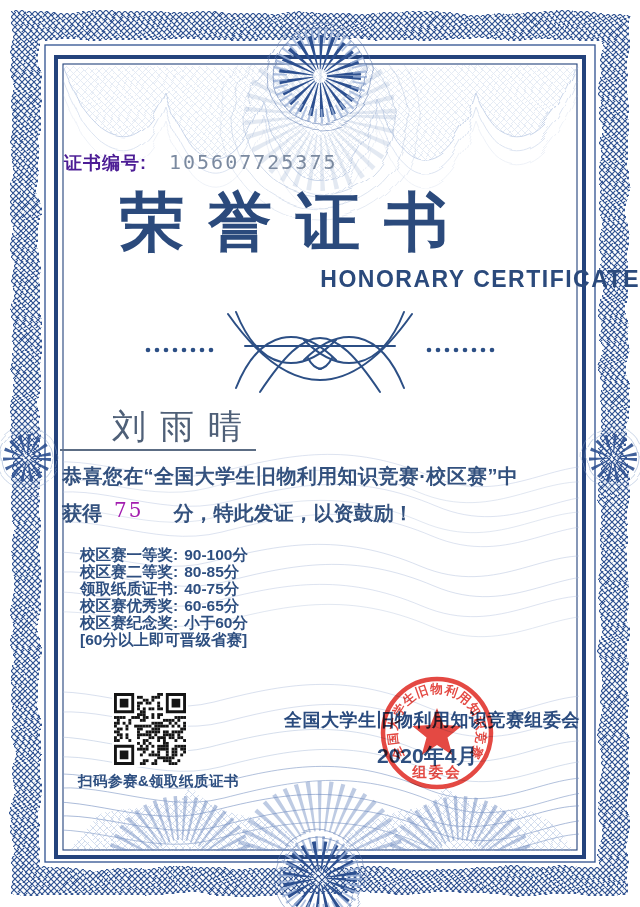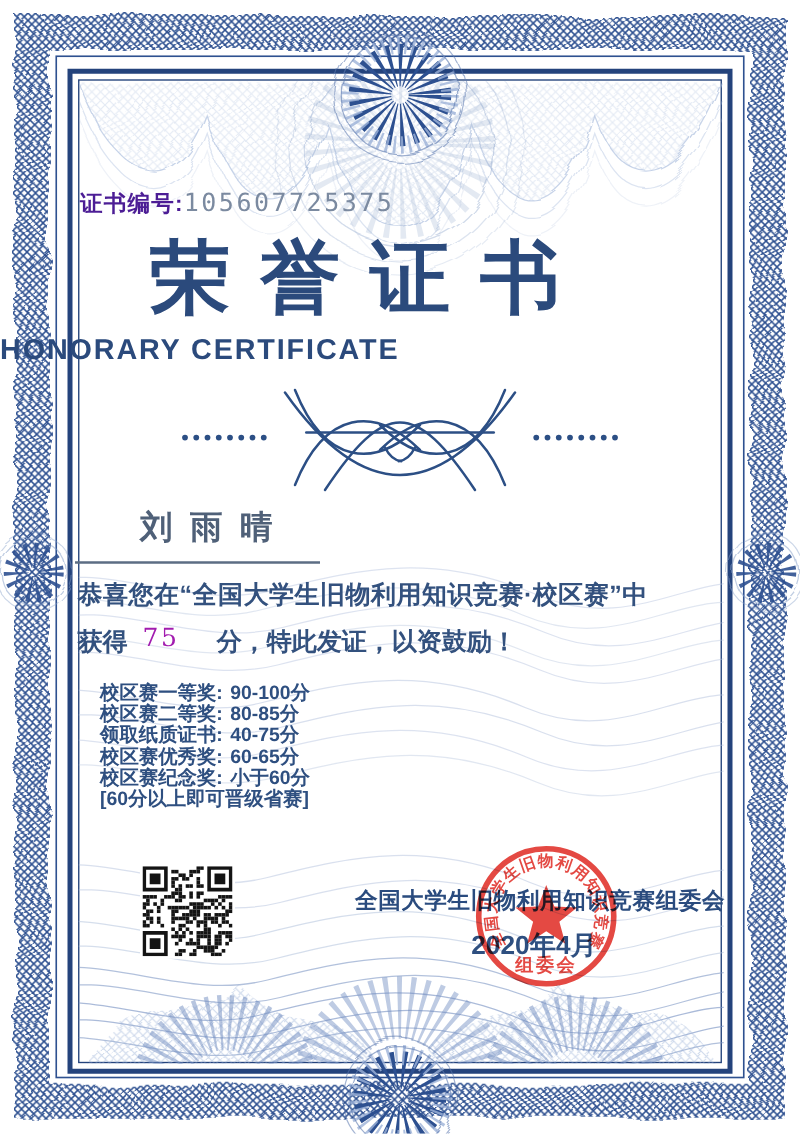--- a/index.html
+++ b/index.html
@@ -7,32 +7,32 @@
         font-family:"Liberation Sans","DejaVu Sans",sans-serif;color:#2b4a7c;}
   .abs{position:absolute;}
   svg{display:block;}
   
   #bg-decor{position:absolute;inset:0;z-index:0;}
   #content{position:absolute;inset:0;z-index:1;}
   #seal-layer{position:absolute;inset:0;z-index:2;pointer-events:none;mix-blend-mode:multiply;}
 
   .cert-no{left:64px;top:150px;display:flex;align-items:baseline;}
   .cert-no .lbl{font-size:18px;font-weight:700;color:#4c1d95;letter-spacing:1px;}
-  .cert-no .val{margin-left:0;font-family:"DejaVu Sans Mono","Liberation Mono",monospace;
+  .cert-no .val{margin-left:22px;font-family:"DejaVu Sans Mono","Liberation Mono",monospace;
                 font-size:20px;font-weight:400;color:#7b8aa0;letter-spacing:2px;}
 
   .title{left:0;top:186px;width:584px;text-align:center;font-size:64px;line-height:72px;
          font-weight:800;letter-spacing:24px;padding-left:8px;box-sizing:border-box;color:#2b4a7c;}
-  .subtitle{left:0;top:266px;width:640px;text-align:left;font-size:23px;font-weight:800;
+  .subtitle{left:0;top:266px;width:640px;text-align:right;font-size:23px;font-weight:800;
             letter-spacing:1.5px;color:#2b4a7c;}
 
   .divider{left:140px;top:306px;}
 
   .name{left:112px;top:404px;font-family:"DejaVu Serif","Liberation Serif",serif;
-        font-size:26px;letter-spacing:14px;color:#4f6078;font-weight:700;}
+        font-size:34px;letter-spacing:14px;color:#4f6078;font-weight:400;}
   .name-line{left:60px;top:449px;width:196px;height:2px;background:#5c6d84;}
 
   .body-text{left:62px;top:458px;width:516px;font-size:20px;font-weight:700;
              color:#33517e;line-height:37px;}
   .body-text .l1{white-space:nowrap;letter-spacing:0.4px;}
   .score{display:inline-block;font-family:"DejaVu Serif","Liberation Serif",serif;
          font-weight:400;color:#a21caf;font-size:20px;transform:translateY(-3px);
          margin:0 30px 0 12px;letter-spacing:2px;}
 
   .awards{left:80px;top:546px;font-size:15.5px;font-weight:700;color:#2e4f80;line-height:17px;}
@@ -413,20 +413,21 @@
               <rect x="19" y="24" width="1" height="1"></rect>
               <rect x="20" y="24" width="1" height="1"></rect>
               <rect x="21" y="24" width="1" height="1"></rect>
             </g>
           <path d="M0,0h7v7h-7z M18,0h7v7h-7z M0,18h7v7h-7z"></path>
           <path d="M1,1h5v5h-5z M19,1h5v5h-5z M1,19h5v5h-5z" fill="#ffffff"></path>
           <path d="M2,2h3v3h-3z M20,2h3v3h-3z M2,20h3v3h-3z"></path>
         </g>
       </svg>
     </div>
+    <div class="abs qr-caption">扫码参赛&amp;领取纸质证书</div>
 
     <div class="abs org">全国大学生旧物利用知识竞赛组委会</div>
     <div class="abs date">2020年4月</div>
   </div>
 
   <svg id="seal-layer" width="640" height="907" viewBox="0 0 640 907" aria-hidden="true">
     <g opacity="0.92">
       <circle cx="437" cy="733" r="54" fill="none" stroke="#e23a33" stroke-width="4.5"></circle>
       <path id="sealArc" d="M402.4,753 A40,40 0 1 1 471.6,753" fill="none"></path>
       <text font-size="12.5" font-weight="bold" fill="#e23a33" letter-spacing="1" font-family="Liberation Sans, sans-serif">

